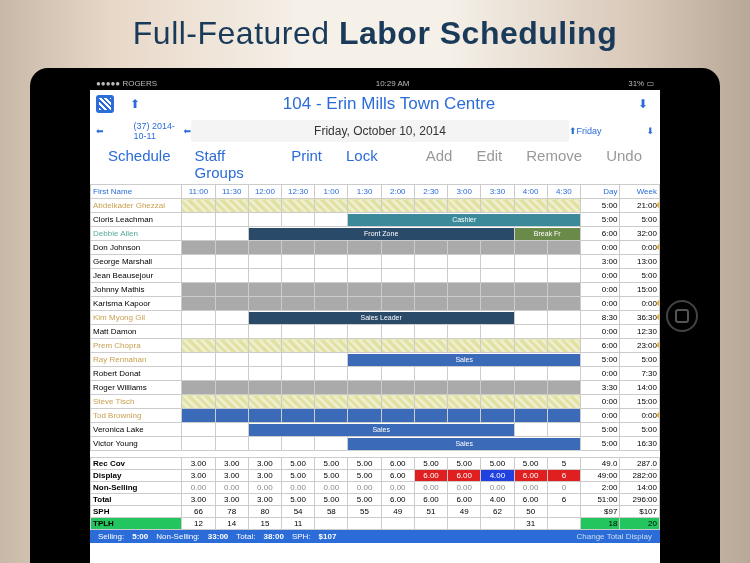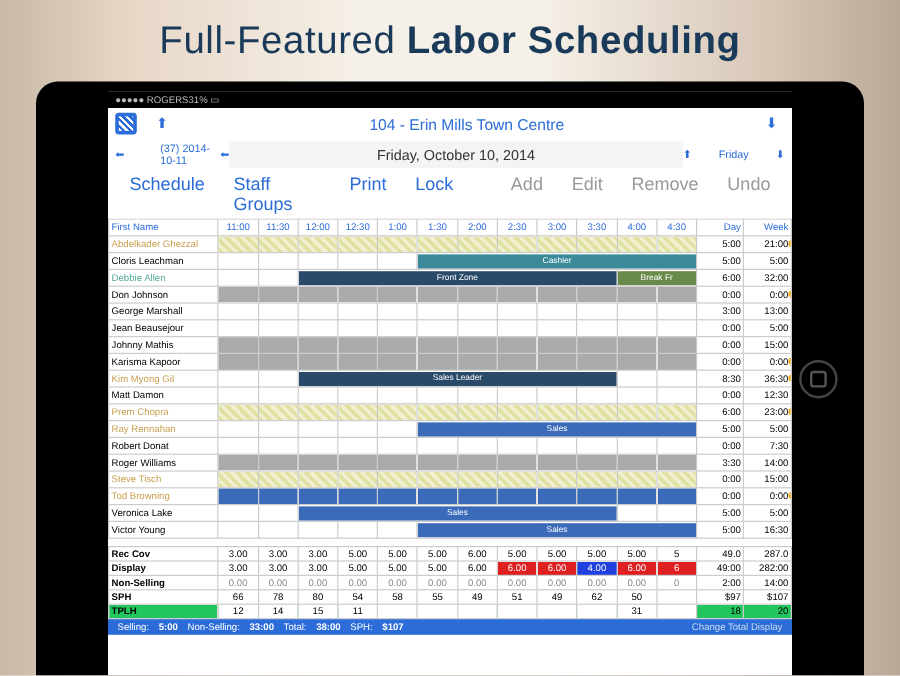--- a/index.html
+++ b/index.html
@@ -10,25 +10,25 @@
 .homebtn{position:absolute;right:22px;top:50%;transform:translateY(-50%);width:32px;height:32px;border:2px solid #444;border-radius:50%}
 .homebtn:before{content:"";position:absolute;top:50%;left:50%;transform:translate(-50%,-50%);width:10px;height:10px;border:2px solid #555;border-radius:3px}
 .screen{background:#fff;height:100%;display:flex;flex-direction:column;font-size:9px;color:#000}
 .statusbar{background:#000;color:#bbb;height:14px;display:flex;align-items:center;padding:0 6px;font-size:8px}
 .statusbar .c{flex:1;text-align:center}
 .statusbar .r{text-align:right}
 .top1{display:flex;align-items:center;padding:4px 6px;color:#2b6cd8}
 .top1 .logo{width:18px;height:18px;background:#2b6cd8;border-radius:3px;margin-right:10px;position:relative}
 .top1 .logo:before{content:"";position:absolute;top:3px;left:3px;right:3px;bottom:3px;background:repeating-linear-gradient(45deg,#fff,#fff 2px,#2b6cd8 2px,#2b6cd8 4px)}
 .top1 .arr{color:#2b6cd8;font-size:12px;padding:0 6px;cursor:pointer}
-.top1 .t{flex:1;text-align:center;font-size:13px}
+.top1 .t{flex:1;text-align:center;font-size:17px}
 .top2{display:flex;align-items:center;padding:2px 6px;color:#2b6cd8;position:relative}
 .top2 .date{flex:0 0 80px;font-size:9px;padding-left:30px}
 .top2 .big{flex:1;text-align:center;background:#f4f4f4;padding:4px;font-size:12px;color:#333;border-radius:3px}
-.top2 .day{flex:0 0 70px;text-align:center}
+.top2 .day{flex:0 0 70px;}
 .toolbar{display:flex;padding:3px 6px;color:#2b6cd8;font-size:15px}
 .toolbar span{padding:0 12px;cursor:pointer}
 .toolbar .sp{flex:1}
 .toolbar .g{color:#999}
 .gridwrap{flex:1;overflow:hidden;display:flex;flex-direction:column}
 .gantt{border-collapse:collapse;width:100%}
 .gantt th,.gantt td{border:1px solid #ccc;padding:0;height:14px;font-size:8px;white-space:nowrap;overflow:hidden}
 .gantt th{background:#fff;font-weight:normal;color:#2b6cd8}
 .gantt .fn{width:88px;text-align:left;padding-left:2px}
 .gantt .fn.gold{color:#c9a050}
@@ -60,20 +60,21 @@
 <body>
 
 <div class="headline"><span>Full-Featured </span><b>Labor Scheduling</b></div>
 
 <div class="tablet">
   <div class="homebtn"></div>
   <div class="screen">
 
     <div class="statusbar">
       <span>●●●●● ROGERS</span>
+      <span class="c">10:29 AM</span>
       <span class="r">31% ▭</span>
     </div>
 
     <div class="top1">
       <div class="logo"></div>
       <span class="arr">⬆</span>
       <span class="t">104 - Erin Mills Town Centre</span>
       <span class="arr">⬇</span>
     </div>
 
@@ -449,20 +450,37 @@
               <td class="tc dim" style="width:32px">0.00</td>
               <td class="tc dim" style="width:32px">0.00</td>
               <td class="tc dim" style="width:32px">0.00</td>
               <td class="tc dim" style="width:32px">0.00</td>
               <td class="tc dim" style="width:32px">0.00</td>
               <td class="tc dim" style="width:32px">0</td>
               <td class="dw">2:00</td>
               <td class="dw">14:00</td>
             </tr>
             <tr>
+              <td class="lbl">Total</td>
+              <td class="tc " style="width:32px">3.00</td>
+              <td class="tc " style="width:32px">3.00</td>
+              <td class="tc " style="width:32px">3.00</td>
+              <td class="tc " style="width:32px">5.00</td>
+              <td class="tc " style="width:32px">5.00</td>
+              <td class="tc " style="width:32px">5.00</td>
+              <td class="tc " style="width:32px">6.00</td>
+              <td class="tc " style="width:32px">6.00</td>
+              <td class="tc " style="width:32px">6.00</td>
+              <td class="tc " style="width:32px">4.00</td>
+              <td class="tc " style="width:32px">6.00</td>
+              <td class="tc " style="width:32px">6</td>
+              <td class="dw">51:00</td>
+              <td class="dw">296:00</td>
+            </tr>
+            <tr>
               <td class="lbl">SPH</td>
               <td class="tc " style="width:32px">66</td>
               <td class="tc " style="width:32px">78</td>
               <td class="tc " style="width:32px">80</td>
               <td class="tc " style="width:32px">54</td>
               <td class="tc " style="width:32px">58</td>
               <td class="tc " style="width:32px">55</td>
               <td class="tc " style="width:32px">49</td>
               <td class="tc " style="width:32px">51</td>
               <td class="tc " style="width:32px">49</td>

